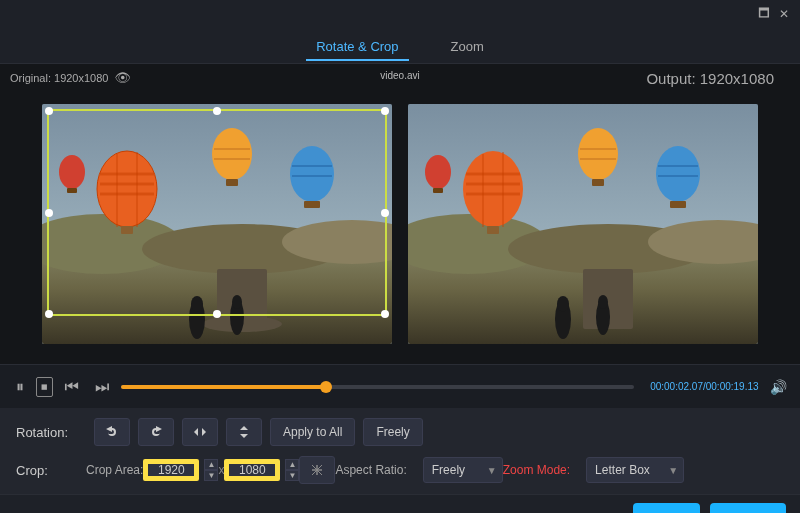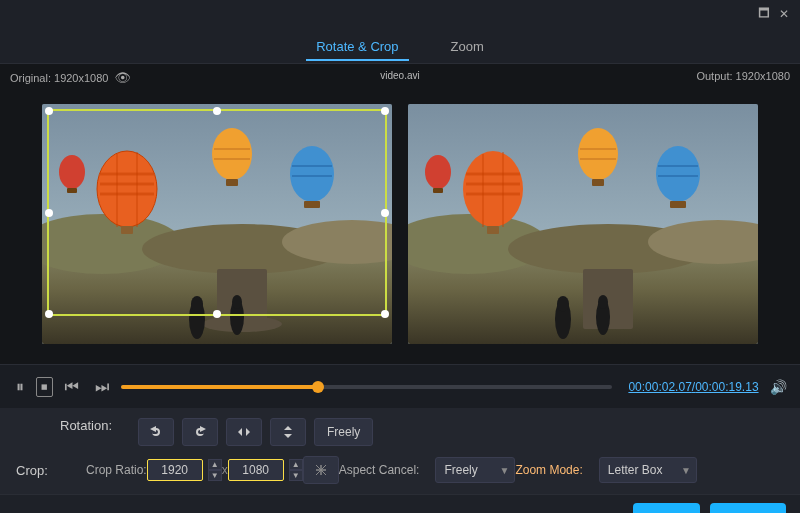--- a/index.html
+++ b/index.html
@@ -96,22 +96,22 @@
       top: 6px;
       left: 50%;
       transform: translateX(-50%);
       font-size: 10px;
       color: #bbb;
       z-index: 10;
     }
     .video-meta-right {
       position: absolute;
       top: 6px;
-      right: 10px;
-      font-size: 11px;
+      right: 26px;
+      font-size: 15px;
       color: #aaa;
       z-index: 10;
     }
 
     .videos-container {
       display: flex;
       width: 100%;
       height: 100%;
       align-items: center;
       justify-content: center;
@@ -214,46 +214,44 @@
       top: 50%;
       left: 40%;
       transform: translate(-50%, -50%);
       width: 12px;
       height: 12px;
       background: #f5a020;
       border-radius: 50%;
     }
 
     .time-display {
-      font-size: 12px;
+      font-size: 10px;
       color: #4db8ff;
       white-space: nowrap;
       margin-left: 8px;
-      text-decoration: underline;
     }
     .volume-icon {
       color: #aaa;
       font-size: 14px;
       cursor: pointer;
       margin-left: 4px;
     }
 
     
     .controls-panel {
       background: #23262e;
       padding: 10px 16px;
       flex: 1;
     }
 
     .rotation-row {
       display: flex;
-      align-items: flex-start;
+      align-items: center;
       margin-bottom: 10px;
       gap: 8px;
-      margin-left: 44px;
     }
     .control-label {
       font-size: 13px;
       color: #ccc;
       width: 70px;
       font-weight: 500;
     }
 
     .rot-btn {
       background: #2e3240;
@@ -286,21 +284,21 @@
       gap: 0;
     }
 
     .crop-field-group {
       display: flex;
       align-items: center;
       gap: 4px;
     }
     .crop-input {
       background: #2e3240;
-      border: 1px solid #fde047;
+      border: 5px solid #fde047;
       color: #ccc;
       width: 56px;
       height: 22px;
       text-align: center;
       font-size: 12px;
       border-radius: 2px;
       padding: 0 2px;
     }
     .spin-arrows {
       display: flex;
@@ -353,21 +351,21 @@
       pointer-events: none;
     }
 
     .aspect-label {
       font-size: 12px;
       color: #aaa;
       white-space: nowrap;
     }
     .zoom-label {
       font-size: 12px;
-      color: #fdba74;
+      color: #ef4444;
       white-space: nowrap;
     }
 
     
     .footer {
       display: flex;
       justify-content: flex-end;
       align-items: center;
       padding: 8px 14px;
       background: #1e2128;
@@ -579,26 +577,27 @@
       <svg width="16" height="16" viewBox="0 0 16 16" fill="#ccc">
         <path d="M8 2v12M2 8l4-4v8L2 8zM14 8l-4-4v8l4-4z"></path>
       </svg>
     </button>
     <button class="rot-btn" title="Flip Vertical">
       <svg width="16" height="16" viewBox="0 0 16 16" fill="#ccc">
         <path d="M2 8h12M8 2l4 4H4l4-4zM8 14l4-4H4l4 4z"></path>
       </svg>
     </button>
 
+    <button class="apply-btn">Apply to All</button>
     <button class="apply-btn">Freely</button>
   </div>
 
   <div class="crop-row">
     <span class="control-label">Crop:</span>
-    <span class="aspect-label">Crop Ratio:</span>
+    <span class="aspect-label">Crop Area:</span>
 
     <div class="crop-field-group">
       <input class="crop-input" type="text" value="1920" style="">
       <div class="spin-arrows">
         <button class="spin-arrow">▲</button>
         <button class="spin-arrow">▼</button>
       </div>
     </div>
 
     <span class="multiply-x">x</span>
@@ -613,21 +612,21 @@
 
     <button class="rot-btn" style="font-size:16px; padding:0;">
       <svg width="20" height="20" viewBox="0 0 20 20" fill="none" stroke="#888" stroke-width="1.5">
         <line x1="5" y1="10" x2="15" y2="10"></line>
         <line x1="10" y1="5" x2="10" y2="15"></line>
         <line x1="5" y1="5" x2="15" y2="15" stroke-width="1"></line>
         <line x1="15" y1="5" x2="5" y2="15" stroke-width="1"></line>
       </svg>
     </button>
 
-    <span class="aspect-label">Aspect Cancel:</span>
+    <span class="aspect-label">Aspect Ratio:</span>
     <div class="select-wrap">
       <select class="dropdown-select">
         <option>Freely</option>
         <option>16:9</option>
         <option>4:3</option>
         <option>1:1</option>
         <option>9:16</option>
       </select>
       <span class="dropdown-arrow">▼</span>
     </div>

